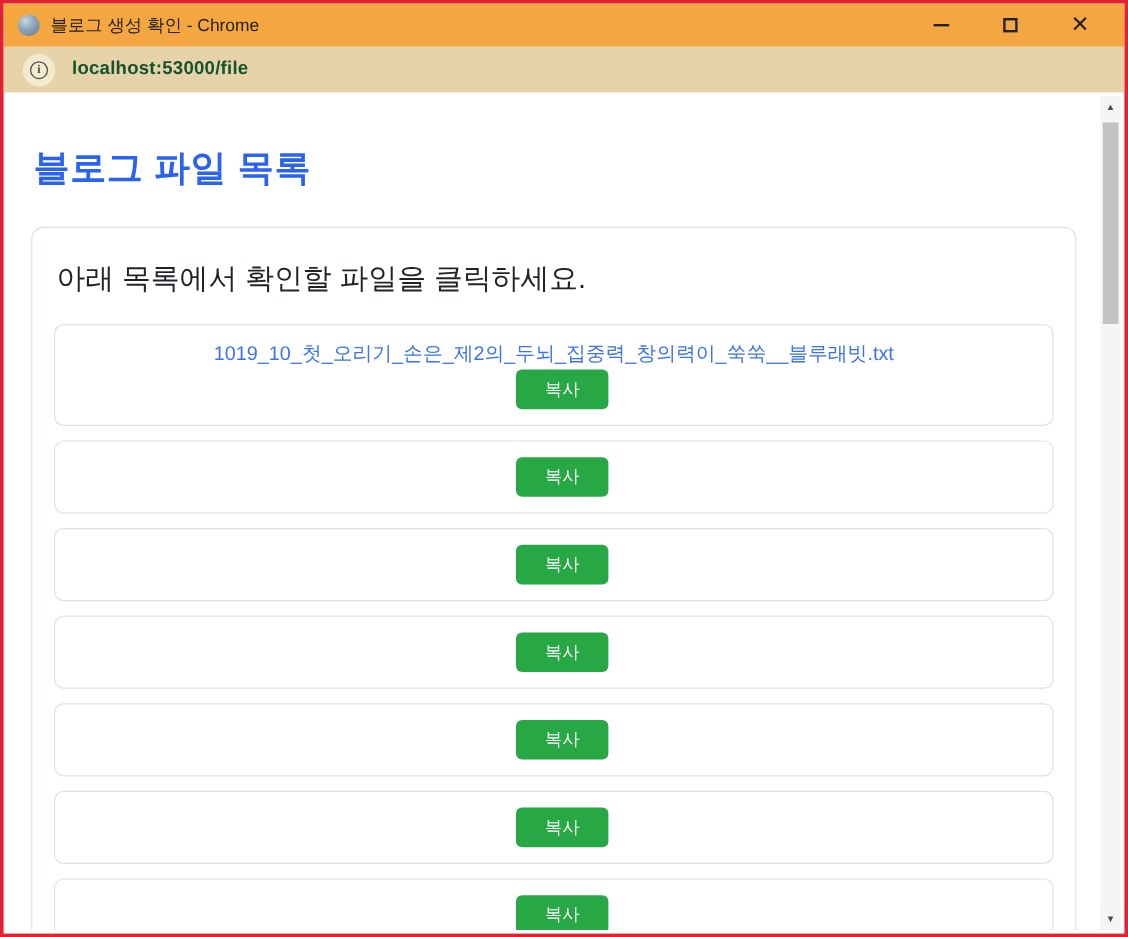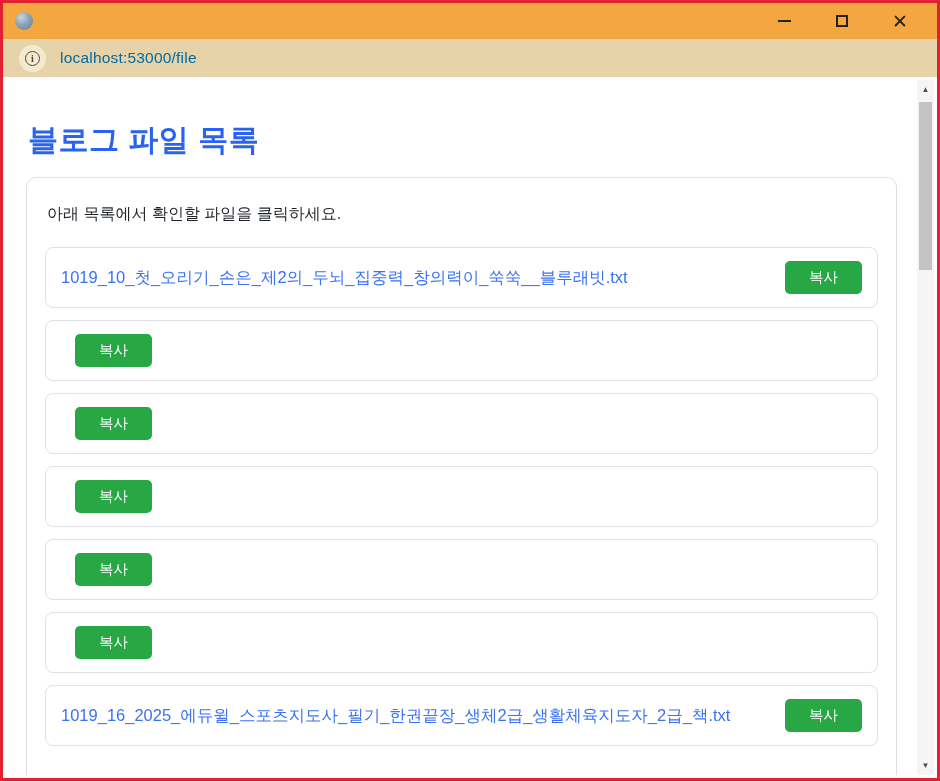--- a/index.html
+++ b/index.html
@@ -35,39 +35,39 @@
   .info-circle {
     width: 27px; height: 27px; border-radius: 50%; background: #f4ead0;
     display: flex; align-items: center; justify-content: center; margin-right: 14px;
     color: #4d4a42; font-size: 16px; flex: 0 0 auto; cursor: pointer;
   }
   .info-glyph {
     width: 15px; height: 15px; border: 1.5px solid #4d4a42; border-radius: 50%;
     display: flex; align-items: center; justify-content: center;
     font-size: 10px; font-weight: 700; font-family: "Liberation Serif", serif;
   }
-  .url-text { font-size: 15.5px; color: #0369a1; letter-spacing: 0.2px; }
+  .url-text { font-size: 15.5px; color: #14532d; letter-spacing: 0.2px; font-weight: bold; }
   
   .content {
     position: absolute; left: 3px; right: 20px; top: 77px; bottom: 3px;
     background: #ffffff; overflow: hidden; padding: 36px 20px 0 20px;
   }
   .page-title {
     font-size: 30px; font-weight: 700; color: #2b63f1;
-    margin: 4px 0 16px 2px; letter-spacing: 0.5px;
+    margin: 4px 0 28px 2px; letter-spacing: 0.5px;
   }
   .card {
     border: 1px solid #dde1e5; border-radius: 10px; background: #ffffff;
     padding: 26px 18px 18px 18px; height: 900px;
   }
-  .instruction { font-size: 16px; color: #1f2328; margin: 0 0 22px 2px; }
+  .instruction { font-size: 24px; color: #1f2328; margin: 0 0 22px 2px; }
   .file-row {
     display: flex; justify-content: space-between; align-items: center;
     border: 1px solid #dee2e6; border-radius: 8px; background: #ffffff;
-    padding: 13px 15px; margin-bottom: 12px;
+    padding: 13px 15px; margin-bottom: 12px; flex-direction: column;
   }
   .file-link {
     color: #3a72f3; font-size: 16.5px; line-height: 1.45;
     text-decoration: none; word-break: break-all; cursor: pointer;
   }
   .copy-btn {
     background: #28a745; color: #ffffff; border: none; border-radius: 5px;
     padding: 7px 24px; font-size: 14.5px; margin-left: 14px; flex: 0 0 auto;
     cursor: pointer; font-family: "Liberation Sans", sans-serif;
   }
@@ -88,20 +88,21 @@
     background: #c1c3c5; cursor: pointer;
   }
 </style>
 </head>
 <body>
 
 <div class="window">
 
   <div class="titlebar">
     <span class="tab-icon"></span>
+    <span class="win-title">블로그 생성 확인 - Chrome</span>
     <span class="win-controls">
       <span class="win-btn">
           <span class="glyph-min"></span>
         </span>
       <span class="win-btn">
           <span class="glyph-max"></span>
         </span>
       <span class="win-btn">
           <span class="glyph-close">✕</span>
         </span>
@@ -134,21 +135,20 @@
       <div class="file-row">
         <button class="copy-btn">복사</button>
       </div>
       <div class="file-row">
         <button class="copy-btn">복사</button>
       </div>
       <div class="file-row">
         <button class="copy-btn">복사</button>
       </div>
       <div class="file-row">
-        <a class="file-link">1019_16_2025_에듀윌_스포츠지도사_필기_한권끝장_생체2급_생활체육지도자_2급_책.txt</a>
         <button class="copy-btn">복사</button>
       </div>
 
     </div>
   </div>
 
   <div class="scrollbar">
     <span class="scroll-btn up">▲</span>
     <span class="scroll-thumb"></span>
     <span class="scroll-btn down">▼</span>

